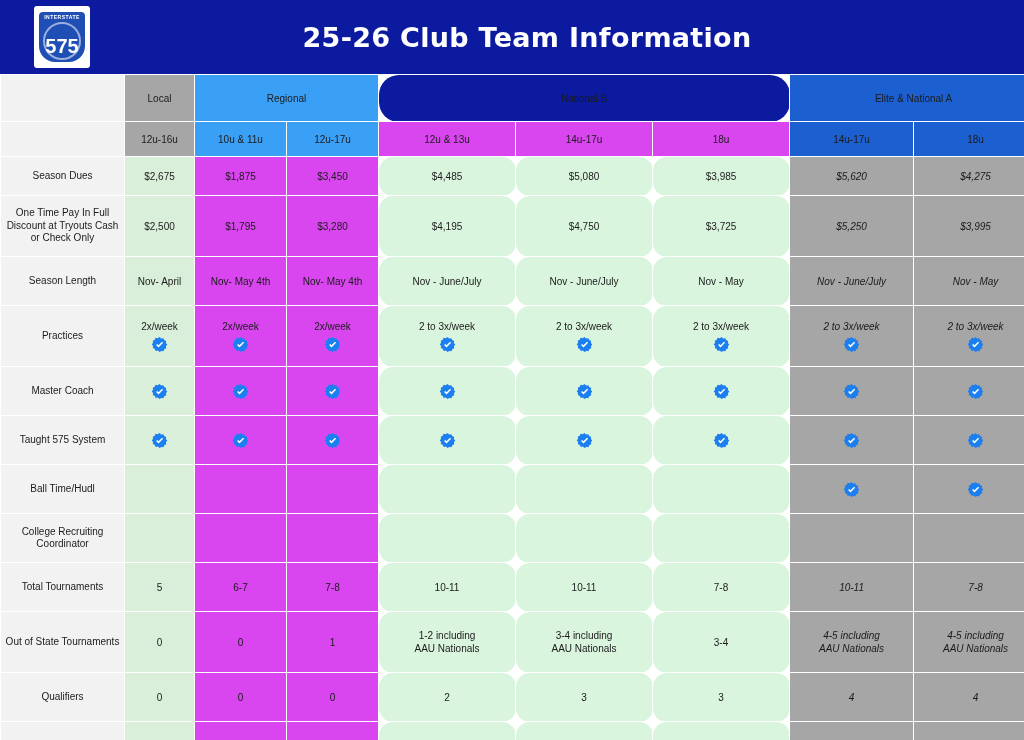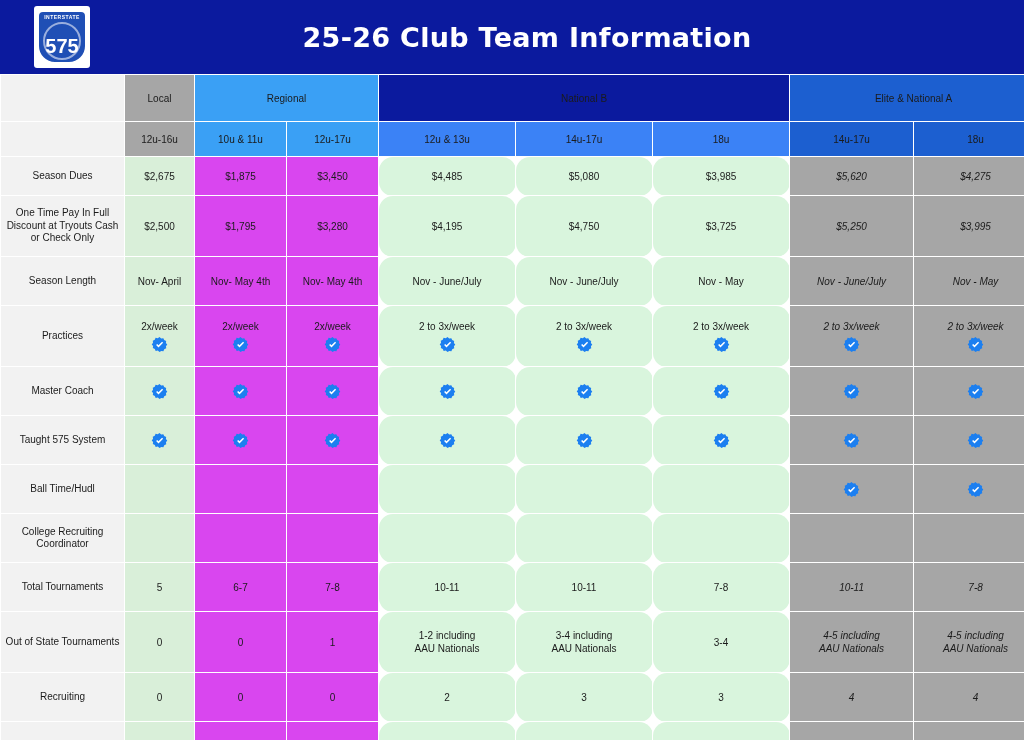--- a/index.html
+++ b/index.html
@@ -131,20 +131,21 @@
     background: #3aa0f5;
     color: #0b1a9e;
     font-weight: bold;
     font-size: 11px;
   }
   .grp-nationalb {
     background: #0b1a9e;
     color: #e8eefc;
     font-weight: bold;
     font-size: 11px;
+    border-radius: 20px;
   }
   .grp-elite {
     background: #1c5fd0;
     color: #ffffff;
     font-weight: bold;
     font-size: 11px;
   }
   .grp-blank { background: #f2f2f2; border-left-color:#f2f2f2; }
 
   .sub-local {
@@ -154,21 +155,21 @@
     font-size: 11px;
     height: 30px;
   }
   .sub-regional {
     background: #3aa0f5;
     color: #0b1a9e;
     font-weight: bold;
     font-size: 11px;
   }
   .sub-nationalb {
-    background: #3b82f6;
+    background: #d946ef;
     color: #e8eefc;
     font-weight: bold;
     font-size: 10px;
   }
   .sub-elite {
     background: #1c5fd0;
     color: #ffffff;
     font-weight: bold;
     font-size: 11px;
   }
@@ -732,21 +733,21 @@
               <span class="two-line">4-5 including<br>AAU Nationals</span>
             </div>
           </td>
           <td class="cell-elite tall-56">
             <div class="cellstack">
               <span class="two-line">4-5 including<br>AAU Nationals</span>
             </div>
           </td>
         </tr>
         <tr>
-          <td class="rowlabel tall-44">Recruiting</td>
+          <td class="rowlabel tall-44">Qualifiers</td>
           <td class="cell-local tall-44">
             <div class="cellstack">
               <span class="two-line">0</span>
             </div>
           </td>
           <td class="cell-reg tall-44">
             <div class="cellstack">
               <span class="two-line">0</span>
             </div>
           </td>

